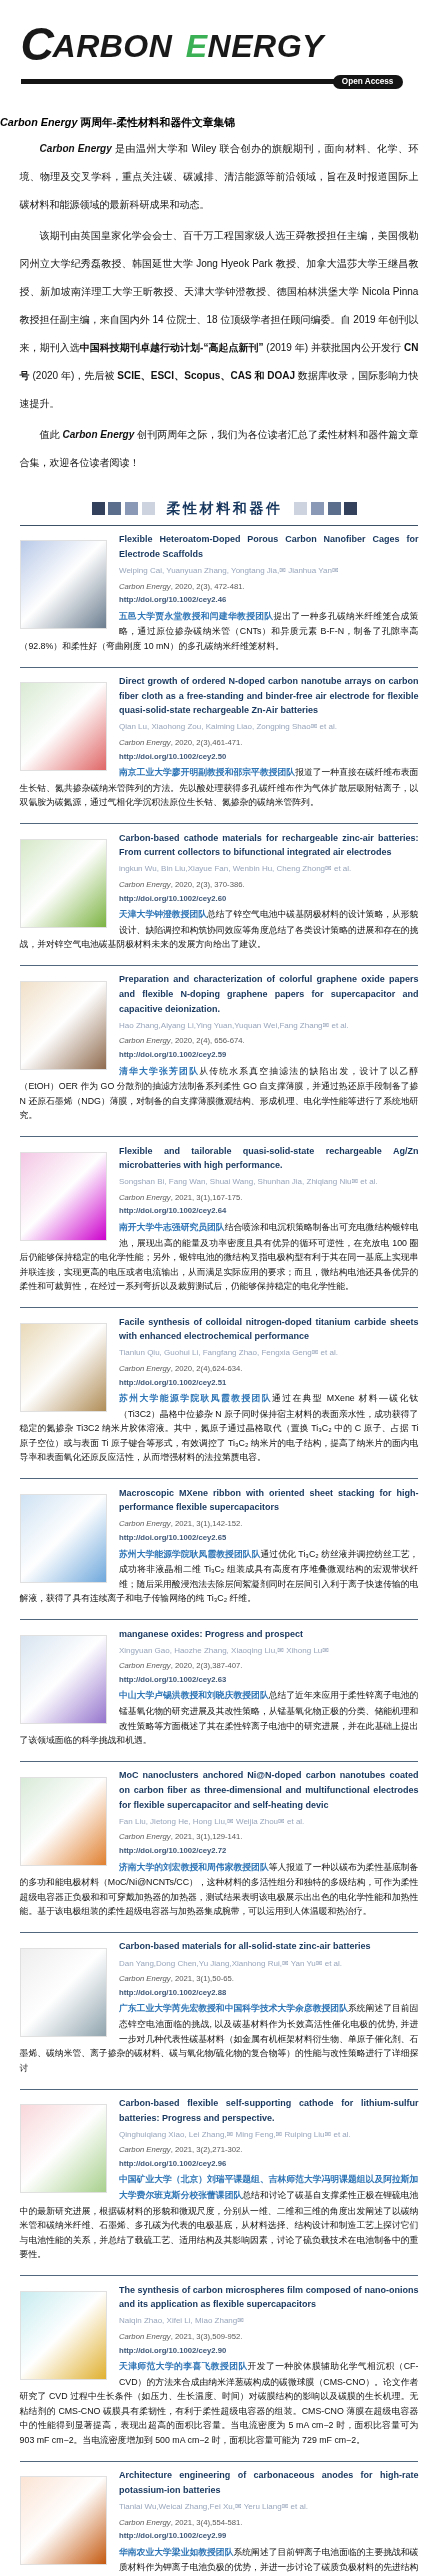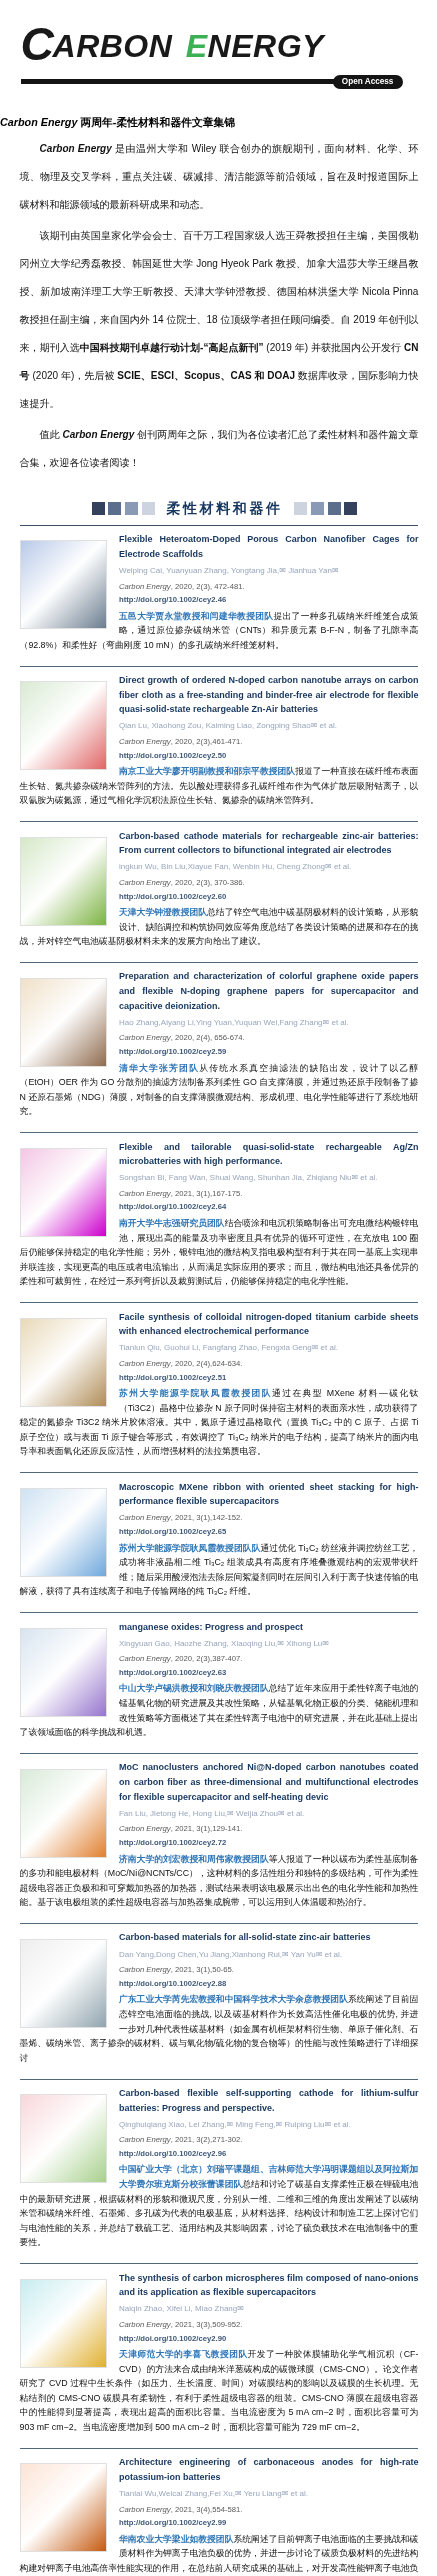--- a/index.html
+++ b/index.html
@@ -34,21 +34,21 @@
   
   .article{margin:0 19.6px;}
   .article::after{content:"";display:block;clear:both;}
   .thumb{float:left;width:87px;height:89px;margin:8.2px 12.4px 5.2px 0;border:0.5px solid #e0e0e0;box-sizing:border-box;}
   .a-title{font-weight:700;color:#17375e;font-size:9px;line-height:1.62;text-align:justify;margin:6.2px 0 2.1px 0;}
   .a-authors{color:#98a6bc;font-size:8px;margin:3.6px 0;line-height:1.5;}
   .a-cite{color:#5a5a5a;font-size:7.7px;margin:4.6px 0;}
   .a-cite .a-journal{font-style:italic;}
   .a-doi{color:#3f5878;font-weight:700;font-size:7.7px;margin:4.6px 0;cursor:pointer;}
   .a-desc{font-size:8.8px;line-height:1.66;text-align:justify;margin:3.1px 0 7.2px 0;color:#111;}
-  .a-lead{color:#2e75b6;font-weight:700;}
+  .a-lead{color:#2e75b6;font-weight:700;font-family:Liberation Mono, monospace;}
 </style>
 </head>
 <body>
 
 <div class="page">
 
   <header>
     <div class="logo"><span class="logo-c">C</span><span>ARBON</span><span class="logo-gap"></span><span class="logo-e">E</span><span>NERGY</span></div>
     <div class="oa-row">
       <div class="oa-line"></div>

